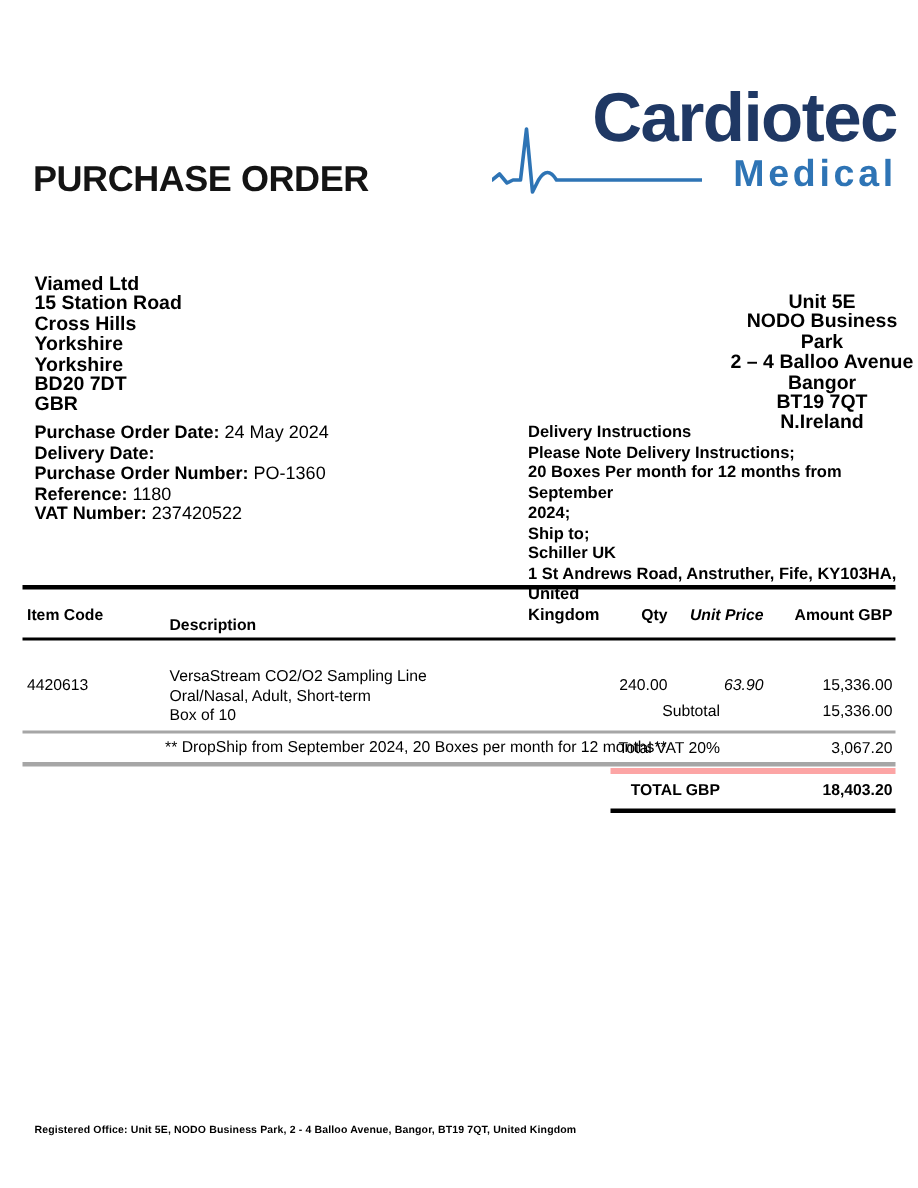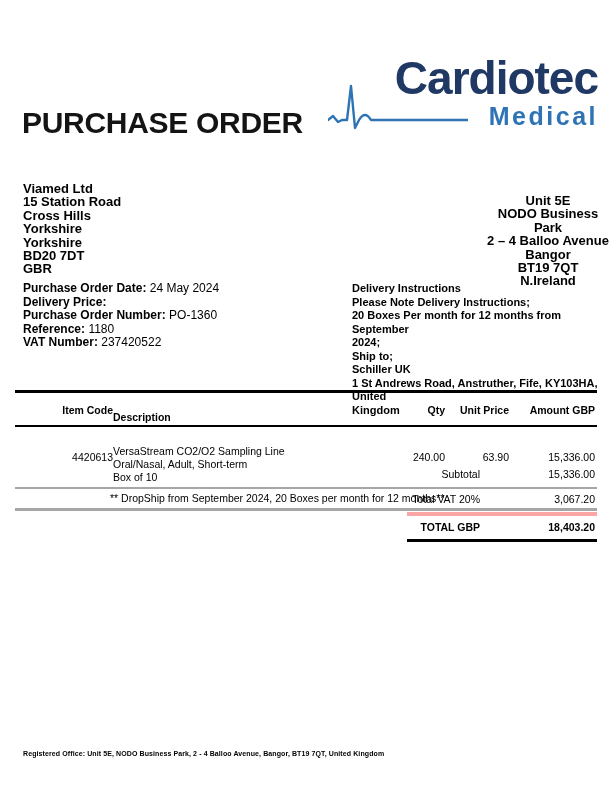--- a/index.html
+++ b/index.html
@@ -3,21 +3,21 @@
 <meta charset="utf-8">
 <style>
   html,body { margin:0; padding:0; background:#e8e8e8; }
   .page {
     position:relative; width:612px; height:792px; margin:0 auto;
     background:#ffffff; font-family:"Liberation Sans", sans-serif; color:#000;
     overflow:hidden;
   }
   .po-title {
     position:absolute; left:22px; top:106px;
-    font-size:30px; font-weight:700; letter-spacing:-0.3px; color:#141414;
+    font-size:24px; font-weight:700; letter-spacing:-0.3px; color:#141414;
   }
   
   .logo { position:absolute; top:56px; right:14px; width:270px; height:84px; }
   .logo-name {
     position:absolute; right:0; top:0; font-size:46px; line-height:44px;
     font-weight:700; letter-spacing:-1px; color:#1F3864;
   }
   .logo-tagline {
     position:absolute; right:0; top:48px; font-size:25px; line-height:25px;
     font-weight:700; letter-spacing:2.5px; color:#2E74B5;
@@ -34,24 +34,24 @@
   
   .delivery { position:absolute; left:352px; top:282px; width:250px;
     font-size:11px; line-height:13.5px; font-weight:600; }
   
   .items { position:absolute; left:15px; top:390px; width:582px; font-size:10.5px; }
   .thead {
     display:flex; align-items:center; border-top:3px solid #000;
     border-bottom:2px solid #000; padding:3px 0 2px 0; font-weight:700;
   }
   .trow { display:flex; align-items:center; padding:3px 0 2px 0; }
-  .c-code { width:95px; padding-left:3px;text-align:right; }
+  .c-code { width:95px; padding-left:3px; }
   .c-desc { flex:1;margin-top:15px; }
   .c-qty  { width:62px; text-align:right; }
-  .c-unit { width:64px; text-align:right; }
+  .c-unit { width:64px; text-align:right;font-style:italic; }
   .c-amt  { width:86px; text-align:right; padding-right:2px; }
   .desc-line { line-height:13.2px; }
   .note-row {
     border-top:2px solid #a6a6a6; border-bottom:3px solid #a6a6a6;
     padding:3px 0 4px 95px; font-weight:400;
   }
   
   .totals { position:absolute; right:15px; top:461px; width:190px; font-size:10.5px; }
   .t-row { display:flex; }
   .t-lbl { width:73px; text-align:right; white-space:nowrap; }
@@ -98,21 +98,21 @@
     <div>BT19 7QT</div>
     <div>N.Ireland</div>
   </div>
 
   <div class="details">
     <div>
       <span class="lbl">Purchase Order Date:</span>
       <span class="val">24 May 2024</span>
     </div>
     <div>
-      <span class="lbl">Delivery Price:</span>
+      <span class="lbl">Delivery Date:</span>
       <span class="val"></span>
     </div>
     <div>
       <span class="lbl">Purchase Order Number:</span>
       <span class="val">PO-1360</span>
     </div>
     <div>
       <span class="lbl">Reference:</span>
       <span class="val">1180</span>
     </div>

